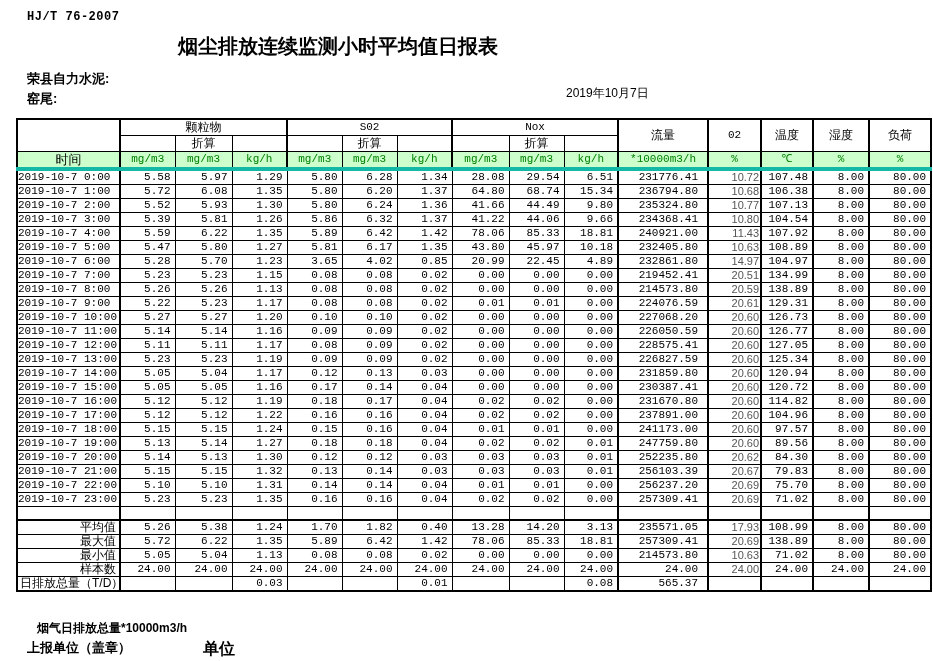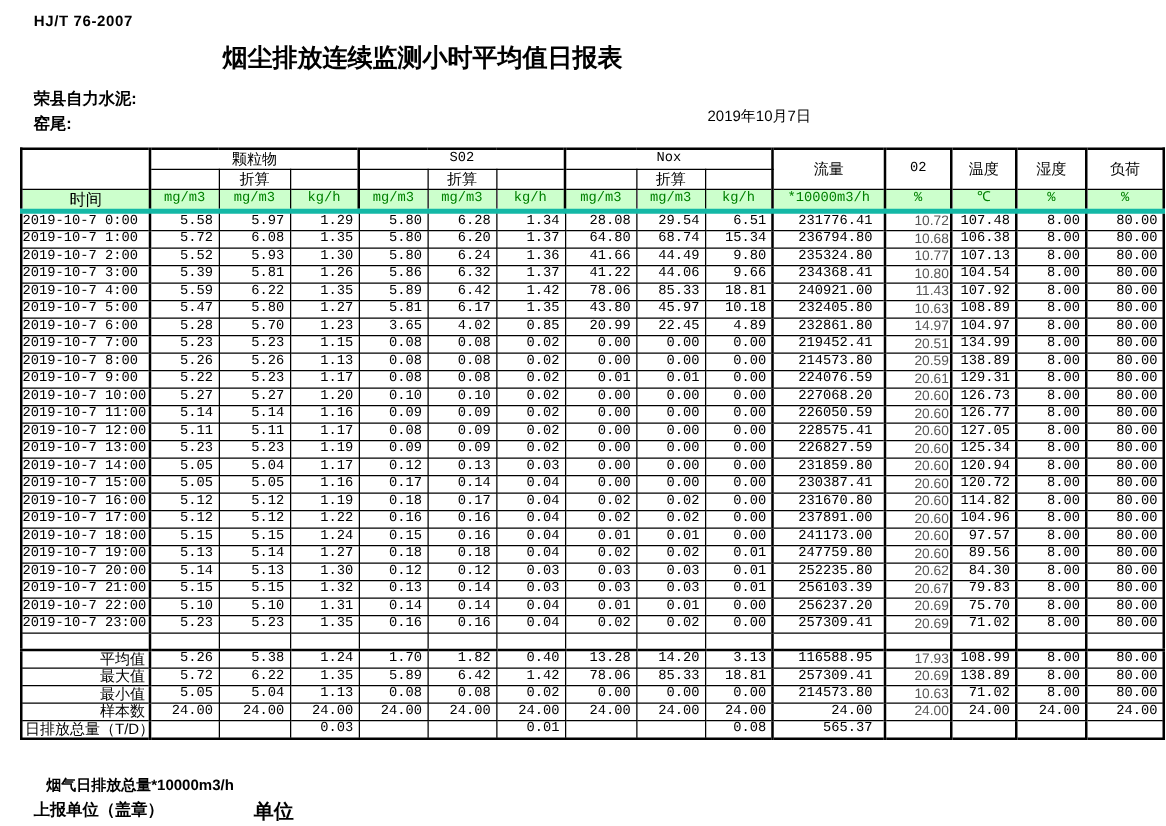--- a/index.html
+++ b/index.html
@@ -7,21 +7,21 @@
   body {
     width: 933px; height: 661px;
     background: #ffffff;
     font-family: "Liberation Sans", sans-serif;
     color: #000;
     position: relative;
     overflow: hidden;
   }
   .std-code {
     position: absolute; left: 27px; top: 10px;
-    font-family: Liberation Sans, sans-serif;
+    font-family: Liberation Mono, monospace;
     font-weight: bold; font-size: 12px; letter-spacing: 0.5px;
   }
   .report-title {
     position: absolute; left: 0; top: 33px; width: 676px;
     text-align: center; font-weight: bold; font-size: 20px;
   }
   .company-line { position: absolute; left: 27px; top: 70px; font-weight: bold; font-size: 13px; }
   .kiln-line    { position: absolute; left: 27px; top: 90px; font-weight: bold; font-size: 13px; }
   .date-line    { position: absolute; left: 566px; top: 85px; font-size: 12px; }
 
@@ -561,21 +561,21 @@
         <td class="sum-label">平均值</td>
         <td class="num c0">5.26</td>
         <td class="num c1">5.38</td>
         <td class="num c2">1.24</td>
         <td class="num c3">1.70</td>
         <td class="num c4">1.82</td>
         <td class="num c5">0.40</td>
         <td class="num c6">13.28</td>
         <td class="num c7">14.20</td>
         <td class="num c8">3.13</td>
-        <td class="num c9">116588.95</td>
+        <td class="num c9">235571.05</td>
         <td class="num c10">17.93</td>
         <td class="num c11">108.99</td>
         <td class="num c12">8.00</td>
         <td class="num c13">80.00</td>
       </tr>
       <tr class="">
         <td class="sum-label">最大值</td>
         <td class="num c0">5.72</td>
         <td class="num c1">6.22</td>
         <td class="num c2">1.35</td>

